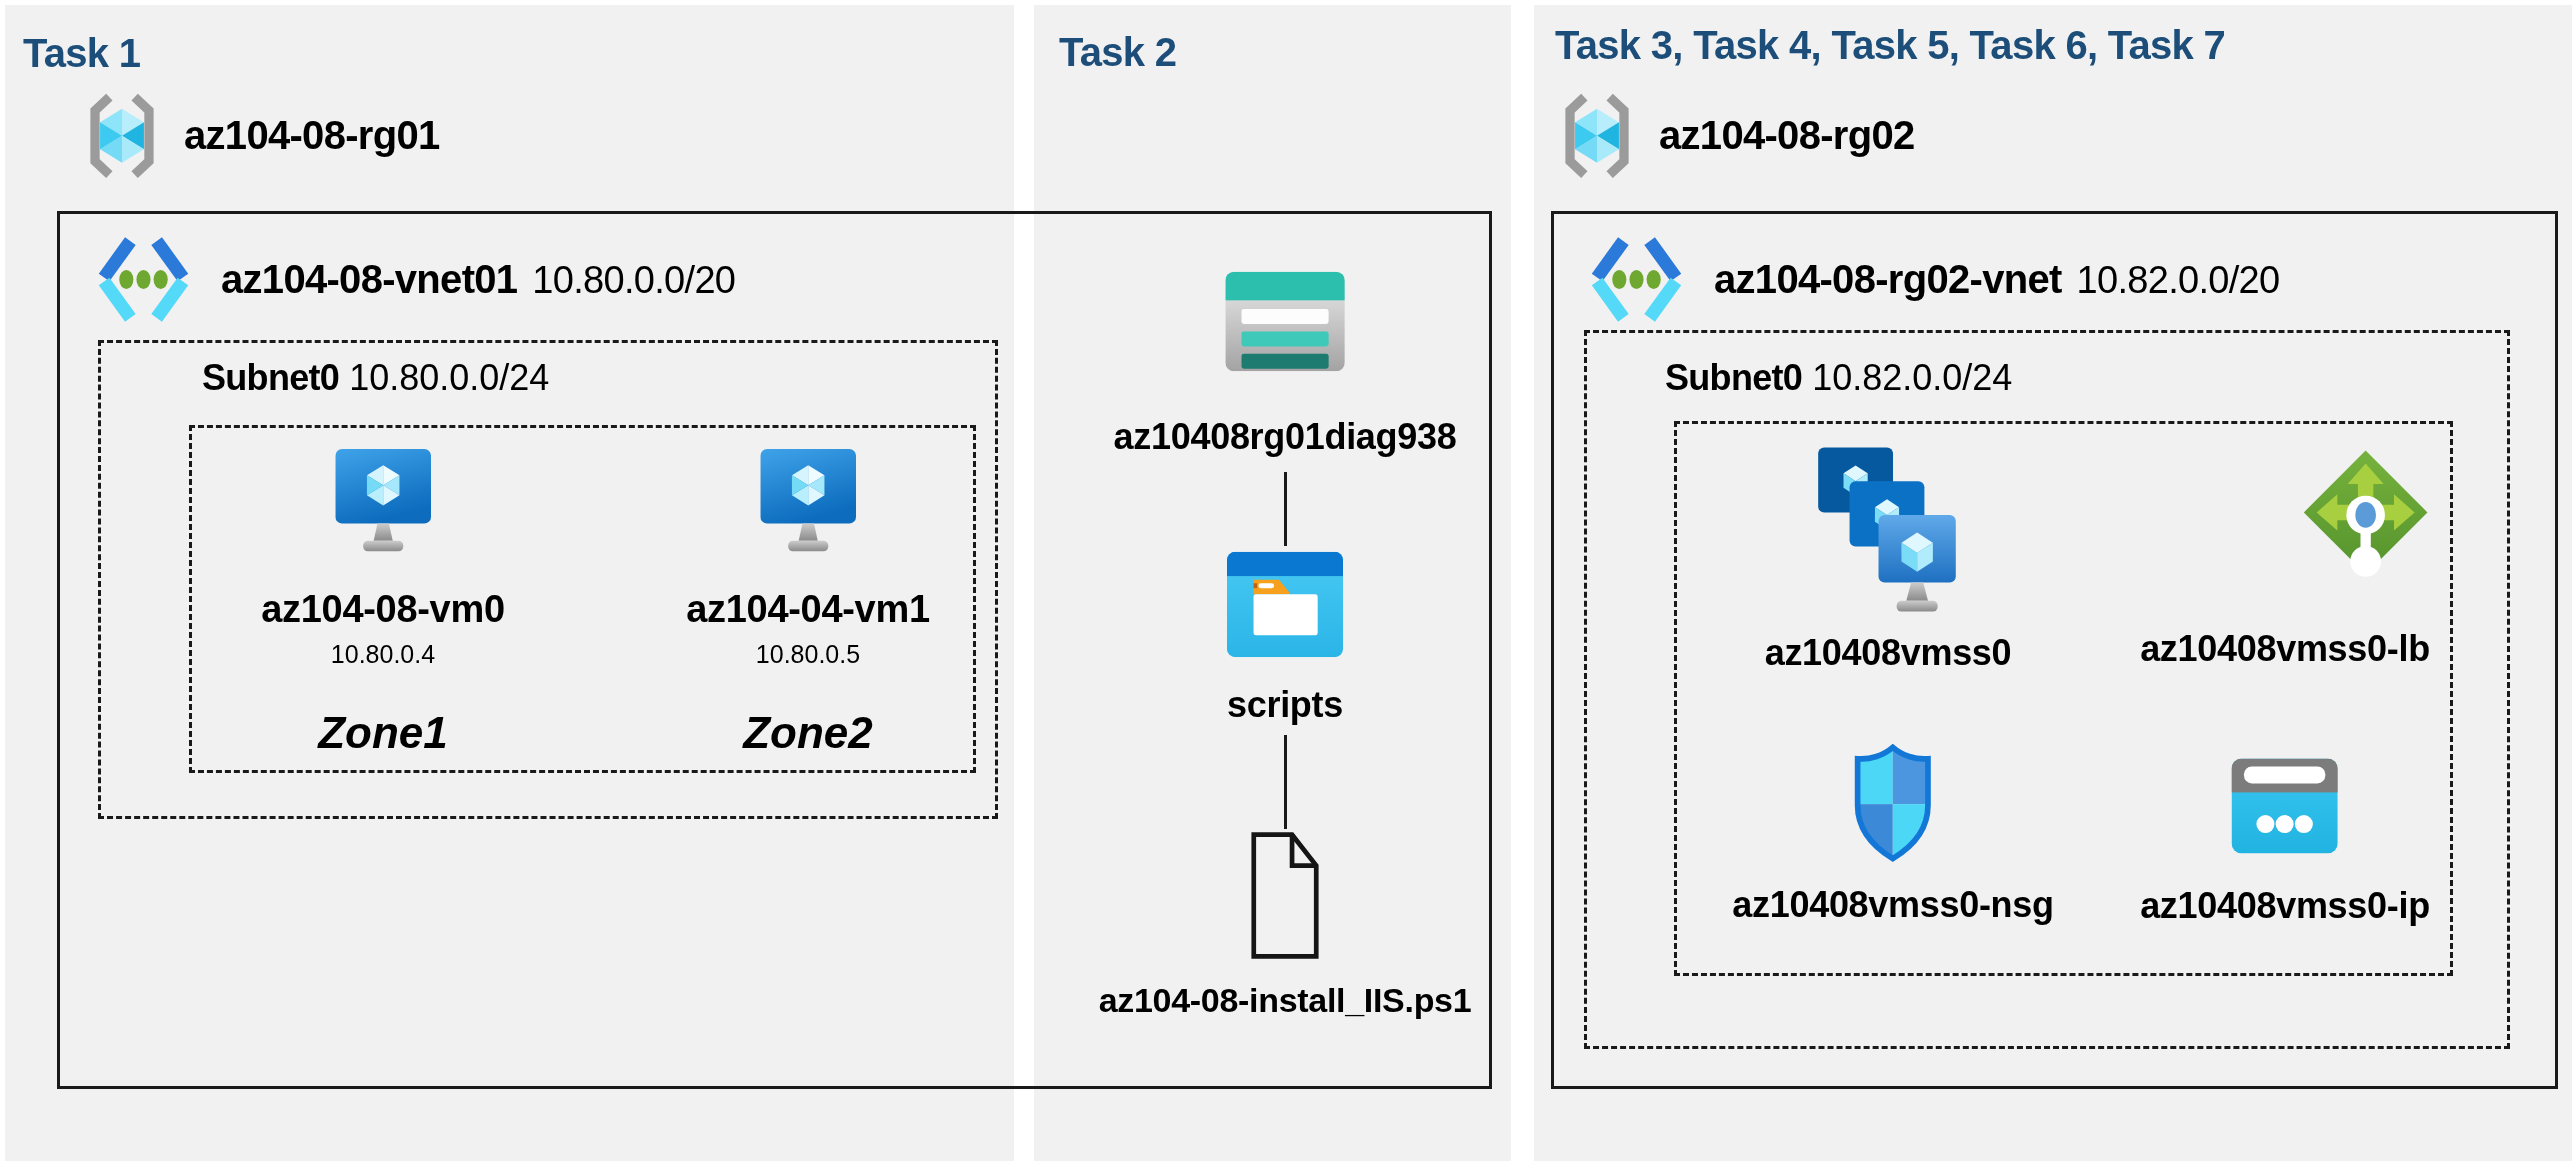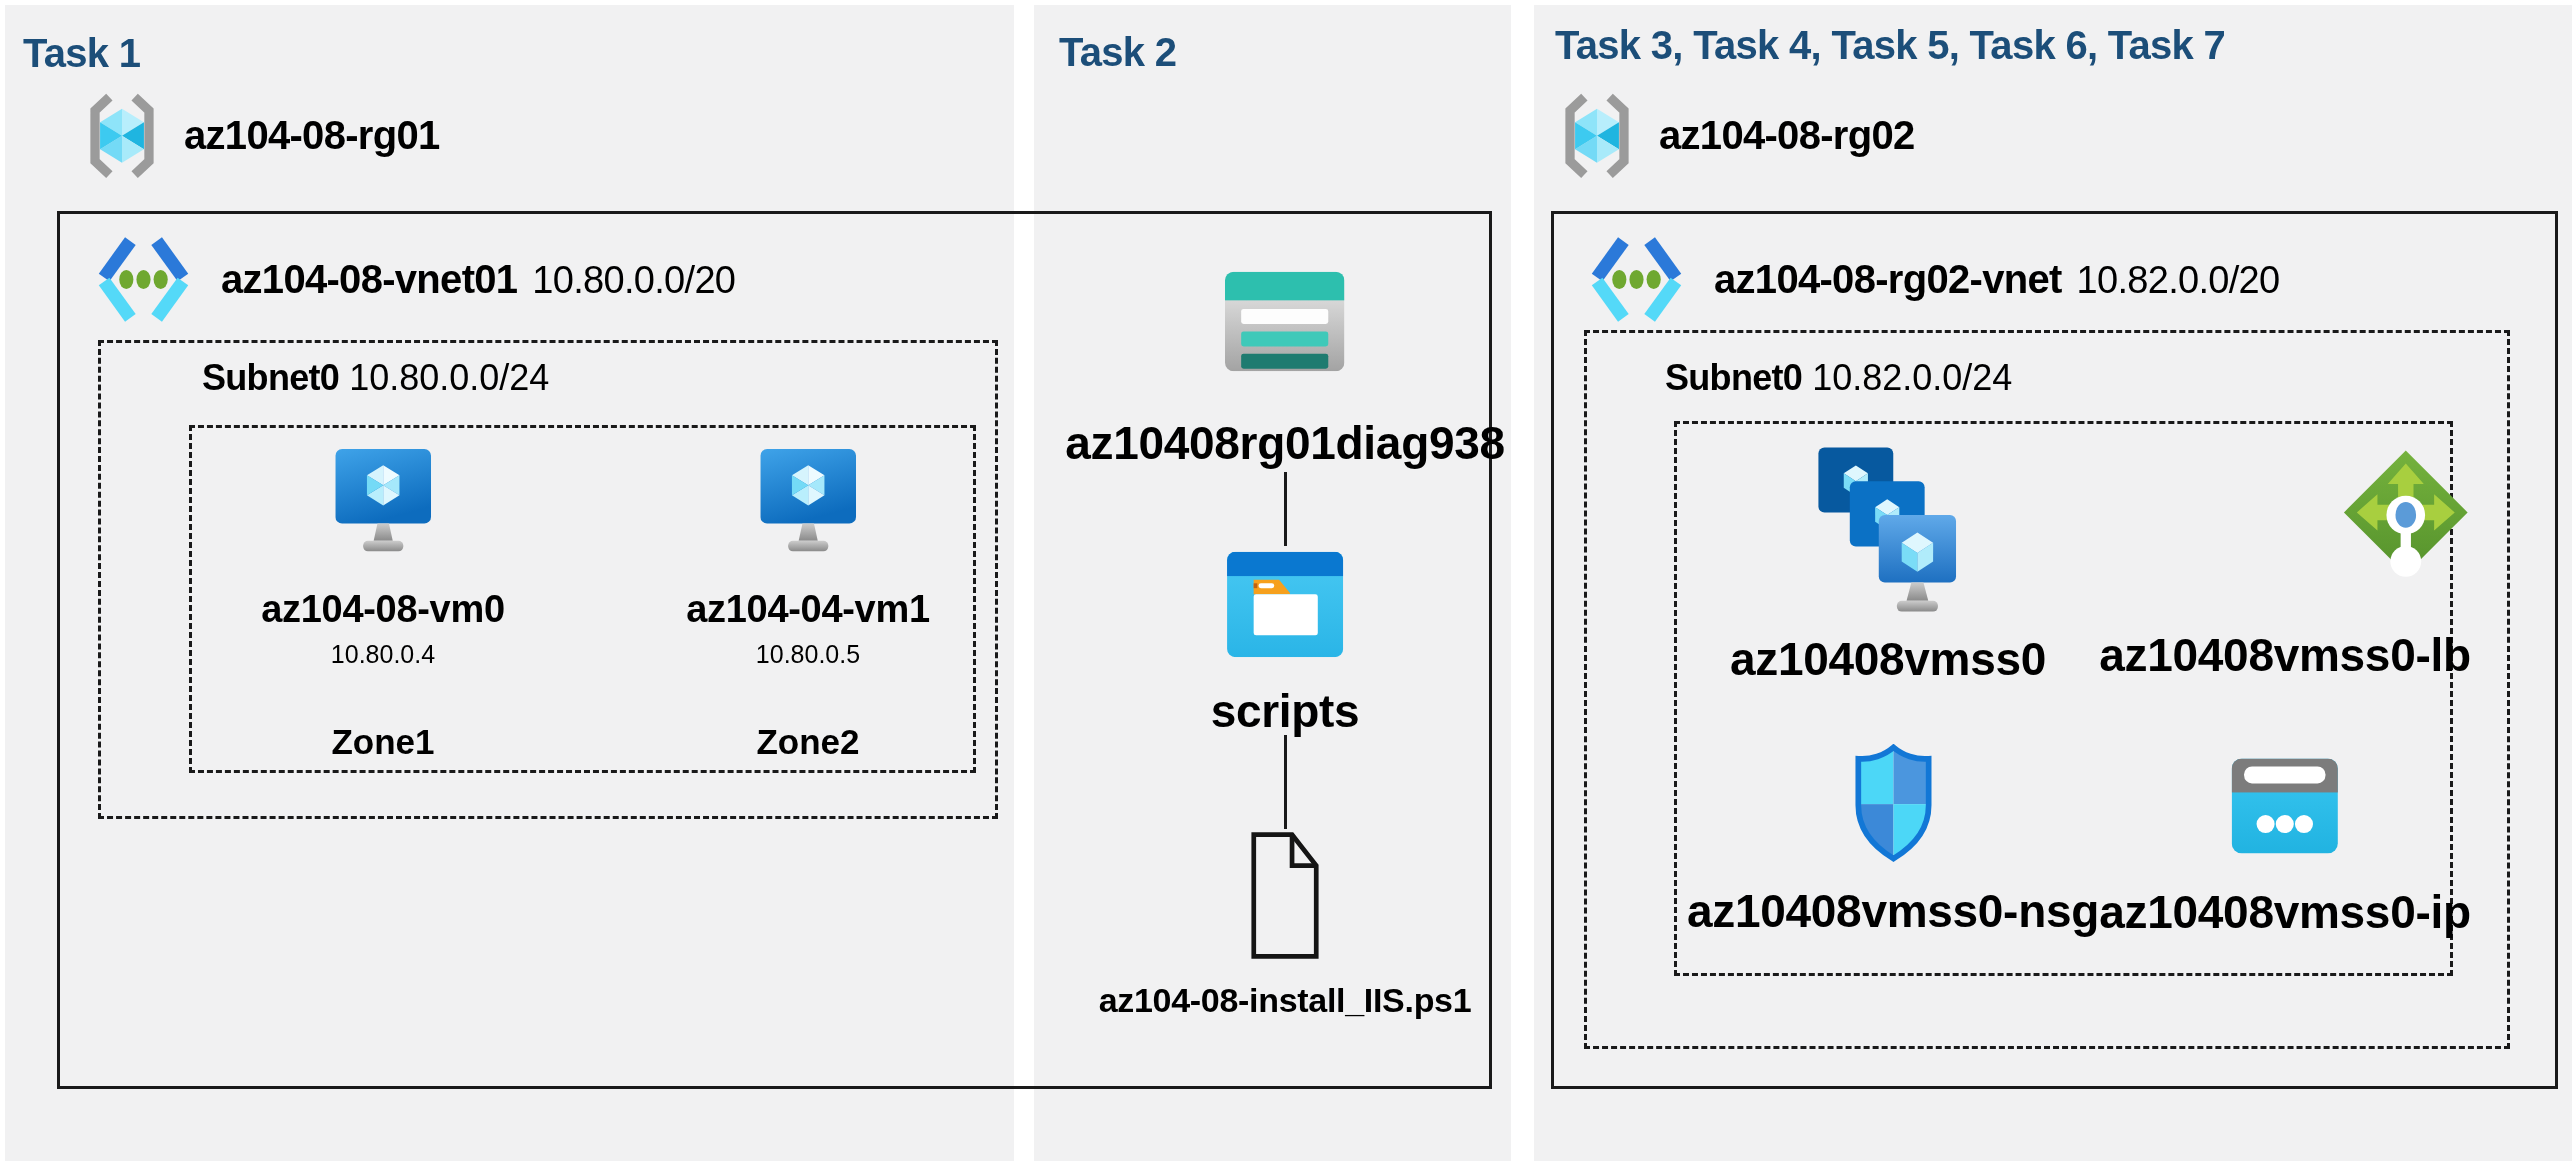--- a/index.html
+++ b/index.html
@@ -17,25 +17,25 @@
   .name-label{font-size:40px;font-weight:bold;letter-spacing:-0.7px;white-space:nowrap;}
   .cidr{font-size:38px;font-weight:400;letter-spacing:-0.7px;margin-left:15px;white-space:nowrap;}
   .solid-box{position:absolute;border:3.4px solid #1a1a1a;}
   .dashed-box{position:absolute;border:3.4px dashed #1a1a1a;}
   .subnet-label{position:absolute;font-size:36px;line-height:44px;white-space:nowrap;}
   .subnet-label b{letter-spacing:-0.7px;}
   .node{
     position:absolute;transform:translateX(-50%);
     display:flex;flex-direction:column;align-items:center;text-align:center;
   }
-  .node .lbl{font-size:46px;font-weight:bold;letter-spacing:-0.3px;white-space:nowrap;}
+  .node .lbl{font-size:36px;font-weight:bold;letter-spacing:-0.3px;white-space:nowrap;}
   .node .lbl-sm{font-size:34px;font-weight:bold;letter-spacing:-0.3px;white-space:nowrap;}
   .node .vm-name{font-size:38px;font-weight:bold;letter-spacing:-0.3px;white-space:nowrap;margin-top:28px;}
   .node .vm-ip{font-size:25px;font-weight:400;margin-top:9.4px;white-space:nowrap;}
-  .node .vm-zone{font-size:35px;font-weight:bold;margin-top:53px;white-space:nowrap;}
+  .node .vm-zone{font-size:44px;font-weight:bold;margin-top:39px;white-space:nowrap;font-style:italic;}
   .vline{position:absolute;width:3.4px;background:#1a1a1a;}
 </style>
 </head>
 <body>
 
 <svg width="0" height="0" style="position:absolute" aria-hidden="true">
   <defs>
     <linearGradient id="gVm" x1="0" y1="0" x2="0.35" y2="1">
       <stop offset="0" stop-color="#3fa3e9"></stop>
         <stop offset="1" stop-color="#0d6cbe"></stop>

